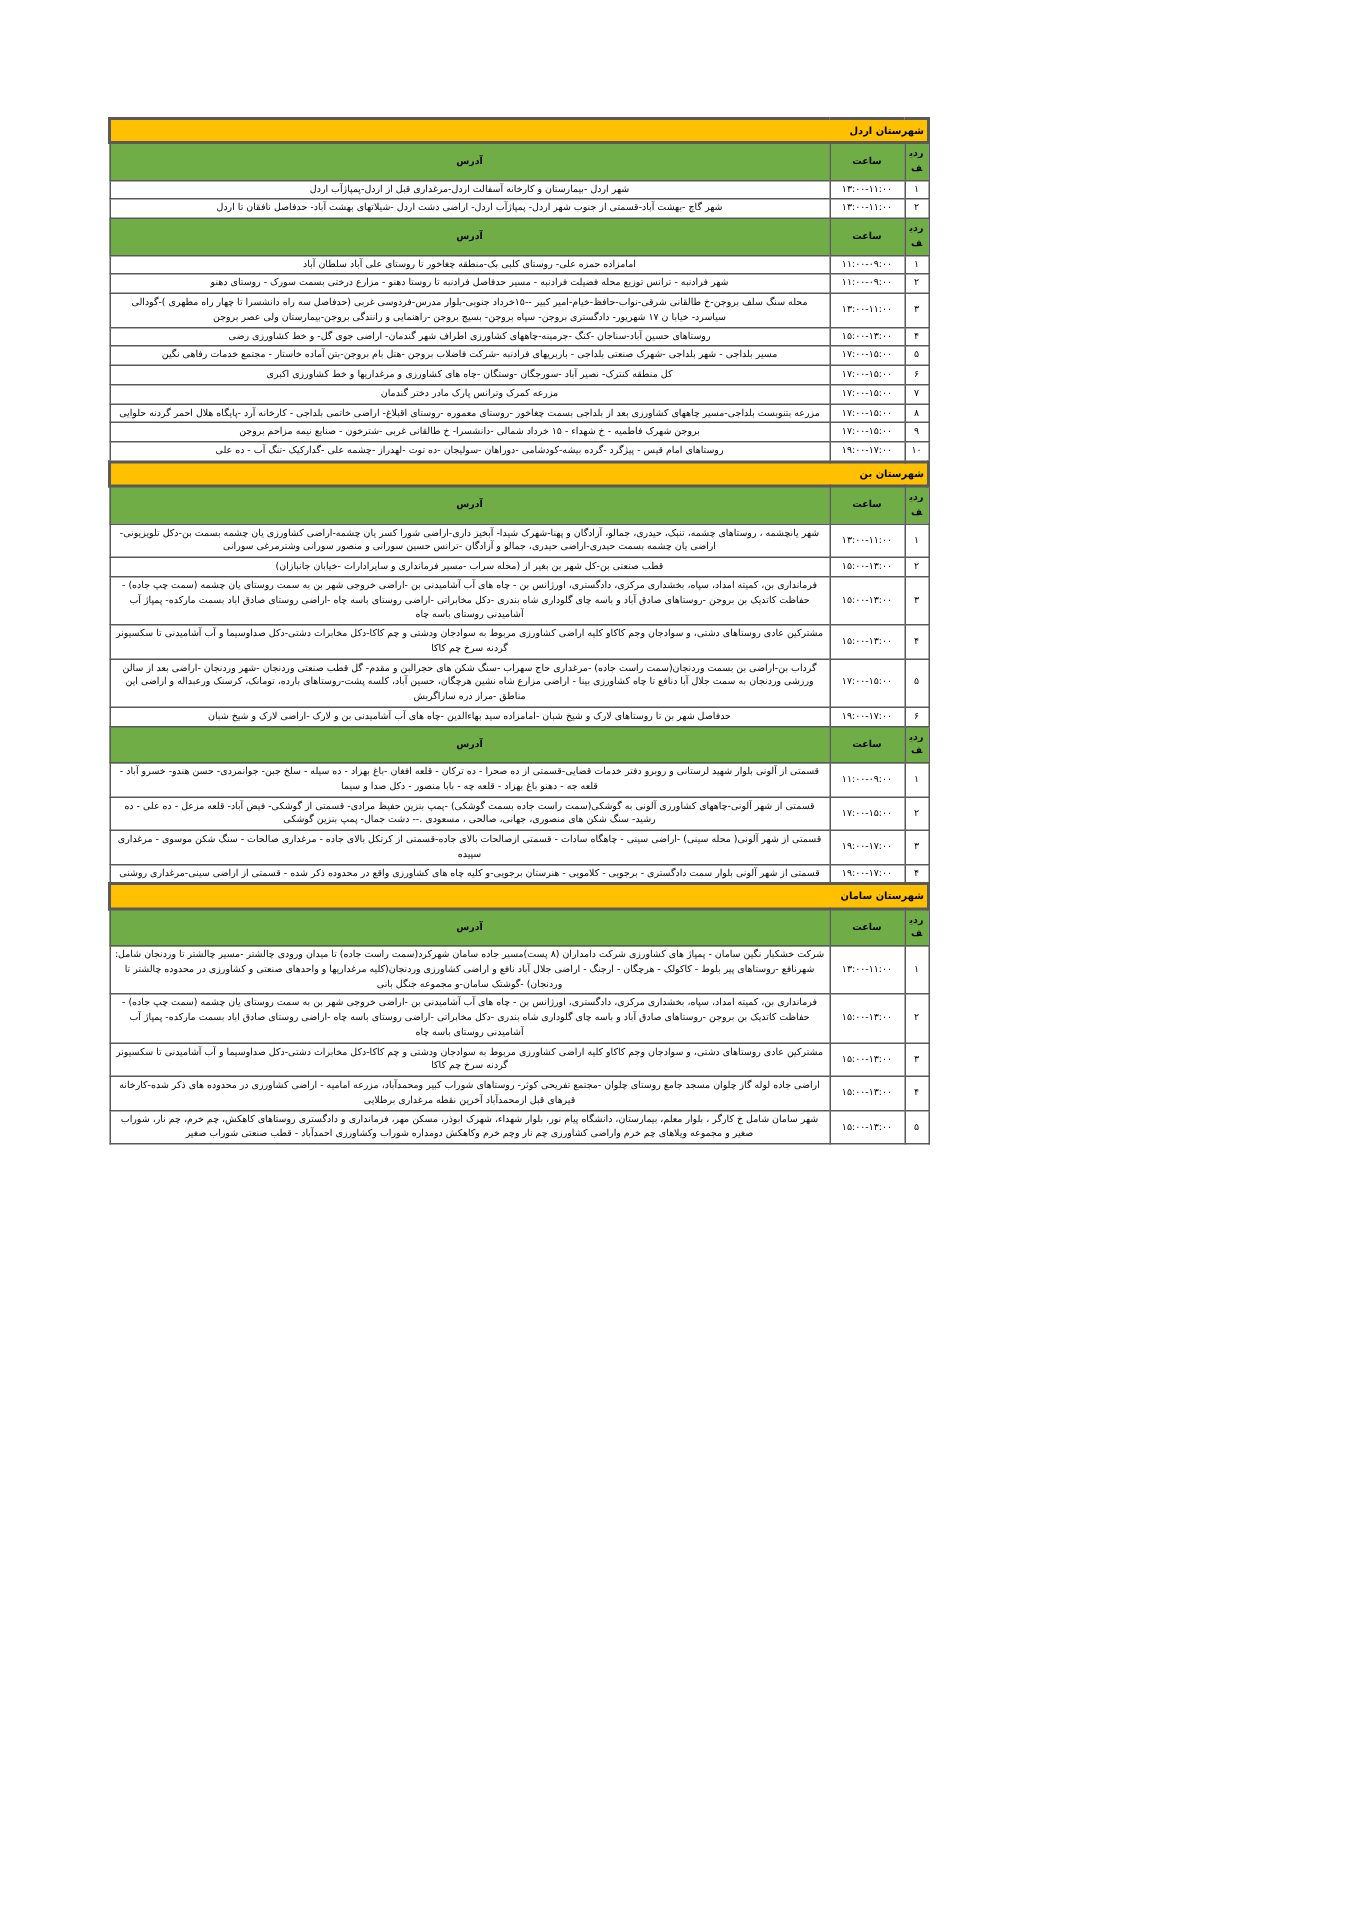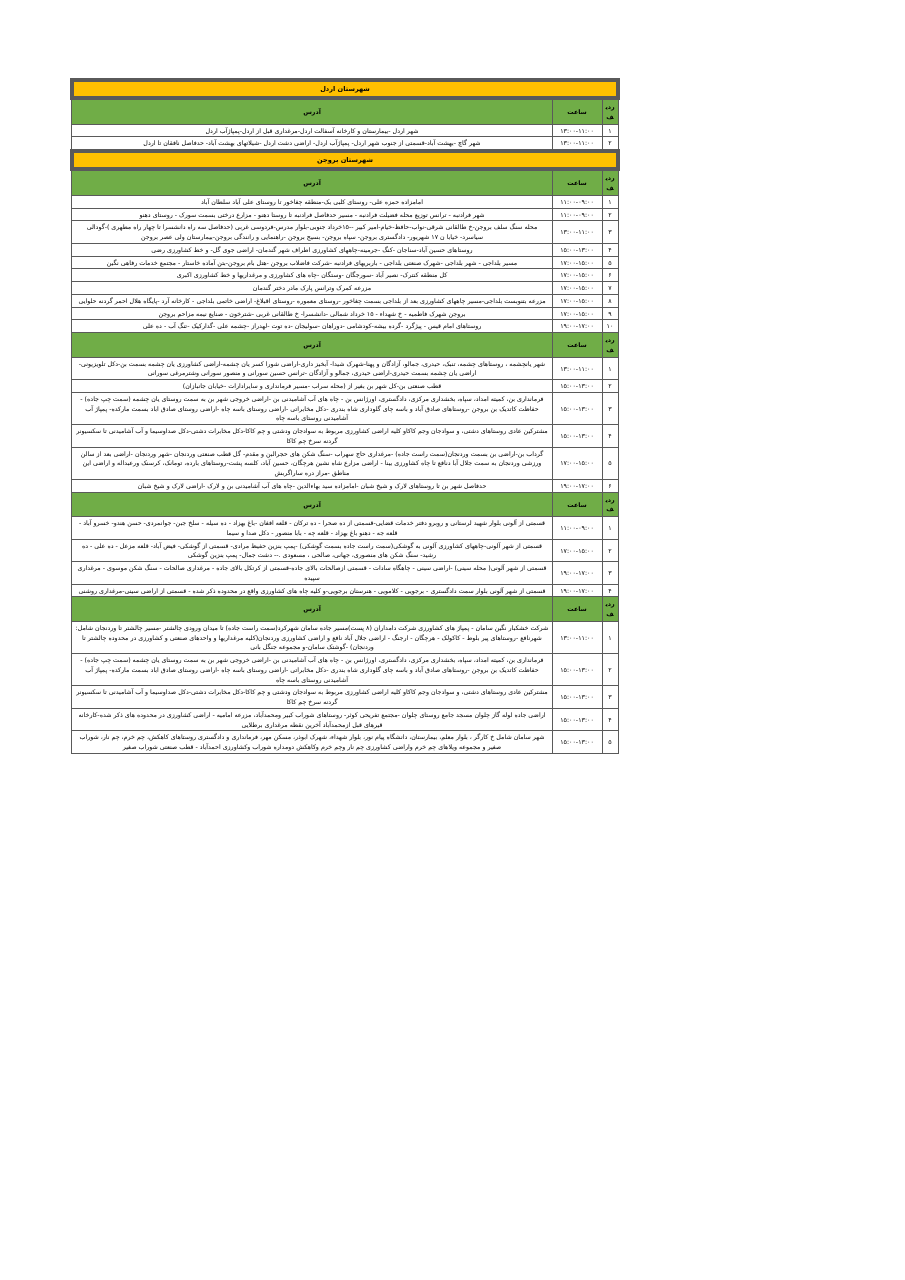--- a/index.html
+++ b/index.html
@@ -50,26 +50,25 @@
   tr.doc-title td {
     text-align: center;
     font-size: 6.8px;
     font-weight: bold;
     background: #ffffff;
     padding: 5px 2px;
     border: 1px solid #5a5a5a;
   }
   tr.city-band td {
     background: #ffc000;
-    text-align: center;
     font-weight: bold;
     font-size: 6.6px;
     padding: 2px;
     color: #000;
-    border: 4px solid #1d4ed8;
+    border: 2px solid #1d4ed8;
   }
   tr.col-head td {
     background: #70ad47;
     text-align: center;
     font-weight: bold;
     font-size: 6.3px;
     padding: 2px 1px;
     color: #000;
     border: 1px solid #5a5a5a;
   }
@@ -111,23 +110,20 @@
           <tr>
             <td class="rownum" style="border-color: rgb(90, 90, 90);">۱</td>
             <td class="time" style="border-color: rgb(90, 90, 90);">۱۳:۰۰-۱۱:۰۰</td>
             <td class="addr" style="border-color: rgb(90, 90, 90);">شهر اردل -بیمارستان و کارخانه آسفالت اردل-مرغداری قبل از اردل-پمپاژآب اردل</td>
           </tr>
           <tr>
             <td class="rownum" style="border-color: rgb(90, 90, 90);">۲</td>
             <td class="time" style="border-color: rgb(90, 90, 90);">۱۳:۰۰-۱۱:۰۰</td>
             <td class="addr" style="border-color: rgb(90, 90, 90);">شهر گاچ -بهشت آباد-قسمتی از جنوب شهر اردل- پمپاژآب اردل- اراضی  دشت اردل -شیلاتهای بهشت آباد- حدفاصل نافقان تا اردل</td>
           </tr>
-          <tr class="city-band">
-            <td colspan="3" style="background: rgb(255, 192, 0); border-color: rgb(90, 90, 90);">شهرستان بروجن</td>
-          </tr>
           <tr class="col-head">
             <td style="background: rgb(112, 173, 71); border-color: rgb(90, 90, 90);">ردیف</td>
             <td style="background: rgb(112, 173, 71); border-color: rgb(90, 90, 90);">ساعت</td>
             <td style="background: rgb(112, 173, 71); border-color: rgb(90, 90, 90);">آدرس</td>
           </tr>
           <tr>
             <td class="rownum" style="border-color: rgb(90, 90, 90);">۱</td>
             <td class="time" style="border-color: rgb(90, 90, 90);">۱۱:۰۰-۰۹:۰۰</td>
             <td class="addr" style="border-color: rgb(90, 90, 90);">امامزاده حمزه علی- روستای کلبی بک-منطقه چغاخور تا روستای علی آباد سلطان آباد</td>
           </tr>
@@ -169,20 +165,23 @@
           <tr>
             <td class="rownum" style="border-color: rgb(90, 90, 90);">۹</td>
             <td class="time" style="border-color: rgb(90, 90, 90);">۱۷:۰۰-۱۵:۰۰</td>
             <td class="addr" style="border-color: rgb(90, 90, 90);">بروجن شهرک فاطمیه - خ شهداء - ۱۵ خرداد شمالی -دانشسرا- خ طالقانی غربی -شترخون - صنایع نیمه مزاحم بروجن</td>
           </tr>
           <tr>
             <td class="rownum" style="border-color: rgb(90, 90, 90);">۱۰</td>
             <td class="time" style="border-color: rgb(90, 90, 90);">۱۹:۰۰-۱۷:۰۰</td>
             <td class="addr" style="border-color: rgb(90, 90, 90);">روستاهای  امام قیس - پیژگرد -گرده بیشه-کودشامی -دوراهان -سولیجان -ده توت -لهدراز -چشمه علی -گدارکیک -تنگ آب - ده علی</td>
           </tr>
+          <tr class="city-band">
+            <td colspan="3" style="background: rgb(255, 192, 0); border-color: rgb(90, 90, 90);">شهرستان بن</td>
+          </tr>
           <tr class="col-head">
             <td style="background: rgb(112, 173, 71); border-color: rgb(90, 90, 90);">ردیف</td>
             <td style="background: rgb(112, 173, 71); border-color: rgb(90, 90, 90);">ساعت</td>
             <td style="background: rgb(112, 173, 71); border-color: rgb(90, 90, 90);">آدرس</td>
           </tr>
           <tr>
             <td class="rownum" style="border-color: rgb(90, 90, 90);">۱</td>
             <td class="time" style="border-color: rgb(90, 90, 90);">۱۳:۰۰-۱۱:۰۰</td>
             <td class="addr" style="border-color: rgb(90, 90, 90);">شهر یانچشمه ، روستاهای چشمه، تنبک، حیدری، جمالو، آزادگان و پهنا-شهرک شیدا- آبخیز داری-اراضی شورا کسر یان چشمه-اراضی کشاورزی یان چشمه بسمت بن-دکل تلویزیونی-اراضی یان چشمه بسمت حیدری-اراضی حیدری، جمالو و آزادگان  -ترانس حسین سورانی و منصور سورانی وشترمرغی سورانی</td>
           </tr>
@@ -228,20 +227,23 @@
           </tr>
           <tr>
             <td class="rownum" style="border-color: rgb(90, 90, 90);">۳</td>
             <td class="time" style="border-color: rgb(90, 90, 90);">۱۹:۰۰-۱۷:۰۰</td>
             <td class="addr" style="border-color: rgb(90, 90, 90);">قسمتی از شهر آلونی( محله سینی) -اراضی سینی  - چاهگاه سادات - قسمتی ازصالحات بالای جاده-قسمتی از کرتکل بالای جاده - مرغداری صالحات  - سنگ شکن موسوی - مرغداری سپیده</td>
           </tr>
           <tr>
             <td class="rownum" style="border-color: rgb(90, 90, 90);">۴</td>
             <td class="time" style="border-color: rgb(90, 90, 90);">۱۹:۰۰-۱۷:۰۰</td>
             <td class="addr" style="border-color: rgb(90, 90, 90);">قسمتی از شهر آلونی بلوار سمت دادگستری - برجویی  - کلامویی  - هنرستان برجویی-و کلیه چاه های کشاورزی واقع در محدوده ذکر شده - قسمتی از اراضی سینی-مرغداری روشنی</td>
+          </tr>
+          <tr class="city-band">
+            <td colspan="3" style="background: rgb(255, 192, 0); border-color: rgb(90, 90, 90);">شهرستان سامان</td>
           </tr>
           <tr class="col-head">
             <td style="background: rgb(112, 173, 71); border-color: rgb(90, 90, 90);">ردیف</td>
             <td style="background: rgb(112, 173, 71); border-color: rgb(90, 90, 90);">ساعت</td>
             <td style="background: rgb(112, 173, 71); border-color: rgb(90, 90, 90);">آدرس</td>
           </tr>
           <tr>
             <td class="rownum" style="border-color: rgb(90, 90, 90);">۱</td>
             <td class="time" style="border-color: rgb(90, 90, 90);">۱۳:۰۰-۱۱:۰۰</td>
             <td class="addr" style="border-color: rgb(90, 90, 90);">شرکت خشکبار نگین سامان - پمپاژ های کشاورزی شرکت دامداران (۸ پست)مسیر جاده سامان شهرکرد(سمت راست جاده) تا میدان ورودی چالشتر -مسیر چالشتر تا وردنجان شامل: شهرنافع  -روستاهای پیر بلوط - کاکولک - هرچگان  - ارجنگ - اراضی جلال آباد نافع و اراضی کشاورزی وردنجان(کلیه مرغداریها و واحدهای صنعتی و کشاورزی در محدوده چالشتر تا وردنجان) -گوشتک سامان-و مجموعه جنگل بانی</td>

